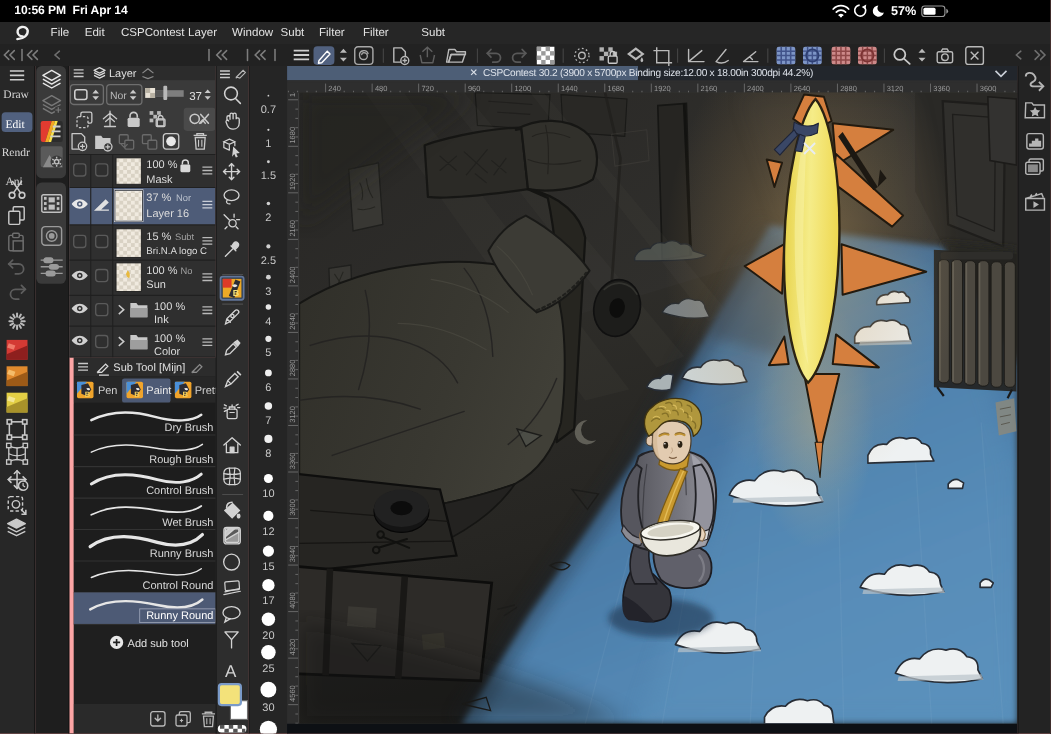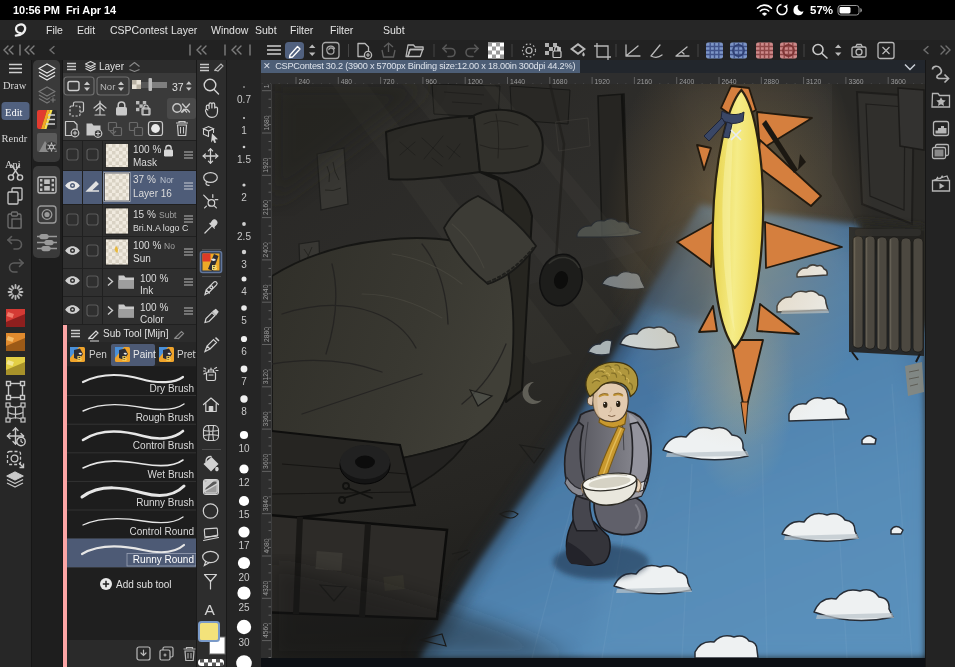--- a/index.html
+++ b/index.html
@@ -13,21 +13,21 @@
   .menuitem{position:absolute;top:0;height:20px;line-height:20px;font-size:10.5px;color:#e2e2e2;}
   
   #col1{left:0;top:60px;width:31px;height:607px;background:#272727;border-right:1px solid #161616;font-family:Liberation Serif, serif;}
   #col2{left:32px;top:60px;width:30px;height:607px;background:#1e1e1e;border-right:1px solid #161616;}
   
   #layerpanel{left:63px;top:60px;width:133px;height:265px;background:#383838;}
   #subtool{left:67px;top:325px;width:133px;height:342px;background:#1f1f1f;}
   #toolcol{left:196px;top:60px;width:29px;height:607px;background:#2d2d2d;border-left:1px solid #191919;}
   #sizestrip{left:226px;top:60px;width:35px;height:607px;background:#252525;border-left:1px solid #191919;text-decoration:underline;}
   
-  #canvasarea{left:261px;top:60px;width:664px;height:607px;background:#24282e;}
+  #canvasarea{left:261px;top:60px;width:664px;height:607px;background:#24282e;text-align:center;}
   #tabbar{left:0;top:0;width:664px;height:13px;background:#22262c;}
   #hruler{left:0;top:13px;width:664px;height:11px;background:#2e2e2e;}
   #vruler{left:0;top:24px;width:11px;height:574px;background:#2e2e2e;}
   #artwork{left:11px;top:24px;width:653px;height:574px;background:#33322f;}
   #bottomstrip{left:0;top:598px;width:664px;height:9px;background:#0d1014;}
   
   #rightbar{left:925px;top:60px;width:30px;height:607px;background:#232323;border-left:1px solid #161616;}
 </style>
 </head>
 <body>

